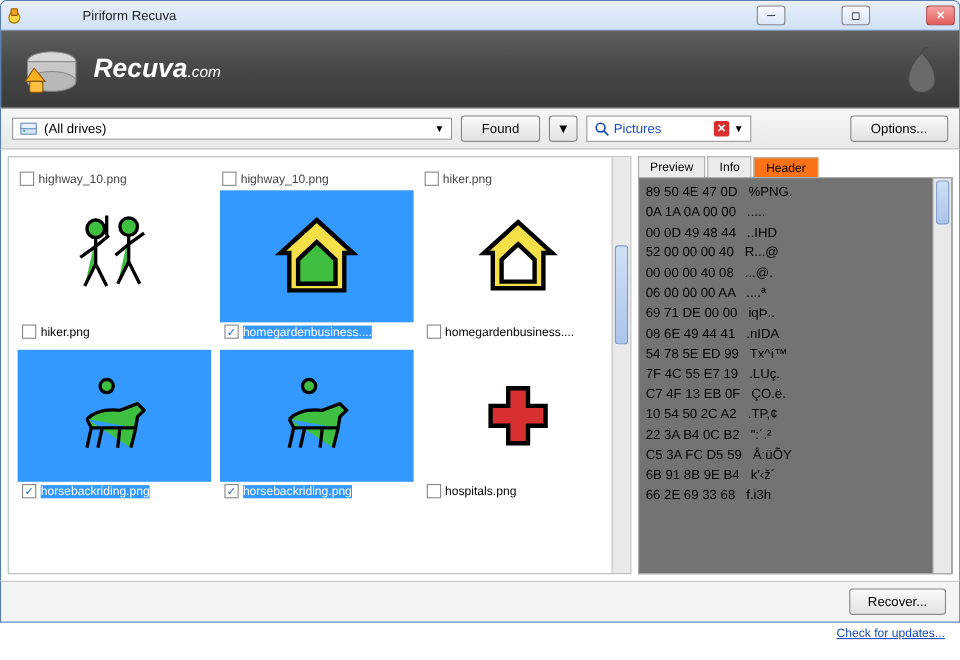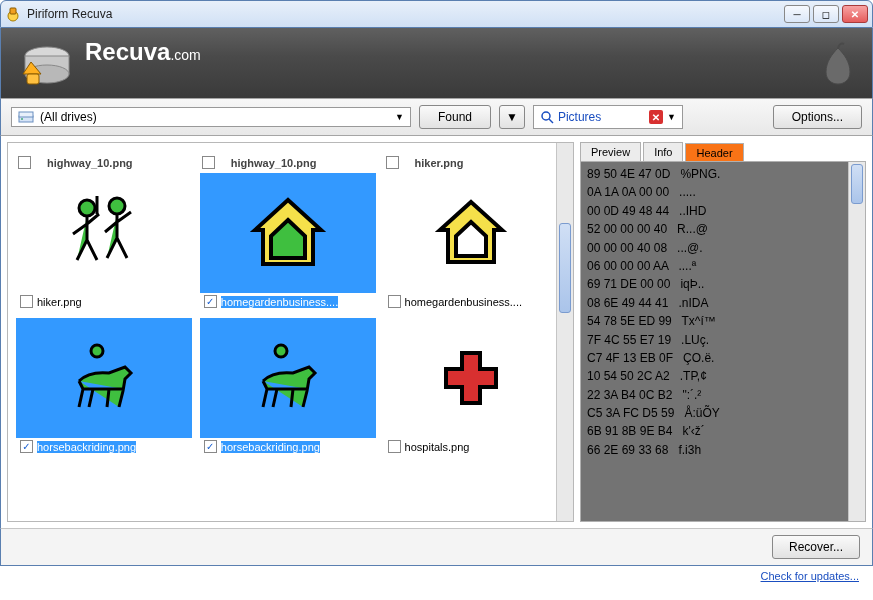--- a/index.html
+++ b/index.html
@@ -1,27 +1,27 @@
 <!DOCTYPE html>
 <html><head>
 <meta charset="utf-8">
 <style>
 * { box-sizing: border-box; margin: 0; padding: 0; font-family: "Segoe UI", Tahoma, sans-serif; }
 body { background: #fff; width: 873px; height: 600px; overflow: hidden; }
 
 
-.titlebar { height: 28px; background: linear-gradient(#e8f0fa, #d0e0f5); border: 1px solid #5a7fb0; border-radius: 6px 6px 0 0; display: flex; align-items: center; padding: 0 4px; }
+.titlebar { height: 28px; background: linear-gradient(#e8f0fa, #d0e0f5); border: 1px solid #5a7fb0; border-radius: 6px 6px 0 0; display: flex; align-items: center; padding: 0 4px; gap: 48px; }
 .titlebar .app-icon { width: 16px; height: 16px; margin-right: 6px; display: flex; align-items: center; justify-content: center; }
 .titlebar .title { font-size: 12px; color: #222; flex: 1; }
 .winbtn { width: 26px; height: 18px; margin-left: 3px; border: 1px solid #888; border-radius: 3px; background: linear-gradient(#f6f9fe,#dbe7f8); display: flex; align-items: center; justify-content: center; font-size: 10px; cursor: pointer; }
 .winbtn.close { background: linear-gradient(#f7a3a3,#e55c5c); border-color: #a83a3a; color: #fff; font-weight: bold; }
 
 
 .header { background: linear-gradient(#606060,#4a4a4a 40%,#3a3a3a); padding: 10px 16px; display: flex; align-items: center; border-left:1px solid #5a7fb0; border-right:1px solid #5a7fb0; }
-.logo-block { display: flex; align-items: flex-start; }
+.logo-block { display: flex; align-items: center; font-style: italic; }
 .hdd-icon { width: 56px; height: 50px; margin-right: 12px; }
 .brand-title { color: #fff; font-size: 24px; font-weight: bold; }
 .brand-title .dotcom { font-size: 14px; font-weight: normal; }
 .sysinfo { color: #c8c8c8; font-size: 11px; line-height: 1.4; }
 .pear { margin-left: auto; width: 36px; height: 46px; }
 
 
 .toolbar { background: linear-gradient(#f7f7f7,#e8e8e8); border: 1px solid #a5a5a5; border-left:1px solid #5a7fb0; border-right:1px solid #5a7fb0; padding: 6px 10px; display: flex; gap: 8px; align-items: center; }
 .drive-combo { flex: 0 0 400px; height: 20px; border: 1px solid #999; background: #fff; display: flex; align-items: center; padding: 0 6px; font-size: 12px; }
 .drive-combo .dd { margin-left: auto; font-size: 9px; }
@@ -30,21 +30,21 @@
 .filter-combo .xred { margin-left: auto; color:#fff; background:#d83030; width:14px; height:14px; display:flex;align-items:center;justify-content:center; font-size:10px; font-weight:bold; border-radius:2px; }
 .filter-combo .dd { margin-left:4px; font-size:9px; color:#000; }
 
 
 .main { display: flex; border-left:1px solid #5a7fb0; border-right:1px solid #5a7fb0; height: 392px; background:#fff; }
 .files-pane { flex: 1; border: 1px solid #b8b8b8; margin: 6px; overflow: hidden; position:relative; }
 .files-scroll { position:absolute; right:0; top:0; bottom:0; width:17px; background:#e9e9e9; border-left:1px solid #c5c5c5;}
 .files-scroll .thumb { position:absolute; top:80px; left:2px; right:2px; height:90px; background:linear-gradient(#d0dff5,#aac4ea); border:1px solid #7a9bcf; border-radius:3px;}
 .grid { display: flex; flex-wrap: wrap; padding: 4px 4px 4px 4px; }
 .grid-row-clip { width:100%; height:22px; display:flex; border-bottom:0; }
-.grid-row-clip .cell-top { width:33%; padding:0 6px; font-size:11px; display:flex; align-items:flex-end; gap:16px; color:#444;font-weight:bold;}
+.grid-row-clip .cell-top { width:33%; padding:0 6px; font-size:11px; display:flex; align-items:flex-end; gap:4px; color:#444;}
 .cell { width: 33%; padding: 4px; }
 .thumb-box { height: 120px; border:0; display:flex; align-items:center; justify-content:center; }
 .cell.selected .thumb-box { background:#3399ff; }
 .label-row { display:flex; align-items:center; gap:4px; font-size:11px; padding:2px 4px; }
 .cell.selected .label-row .fname { background:#3399ff; color:#fff; }
 .chk { width:13px; height:13px; border:1px solid #888; display:inline-flex; align-items:center; justify-content:center; font-size:10px; color:#1a5fd0; background:#fff;}
 
 
 .side-pane { width: 286px; margin: 6px 6px 6px 0; display:flex; flex-direction:column; }
 .tabs { display:flex; font-size:11px; }

